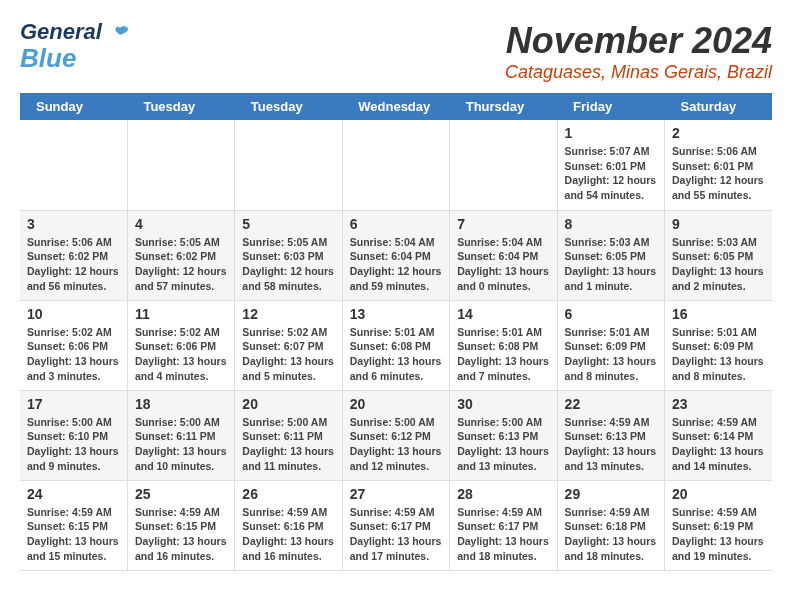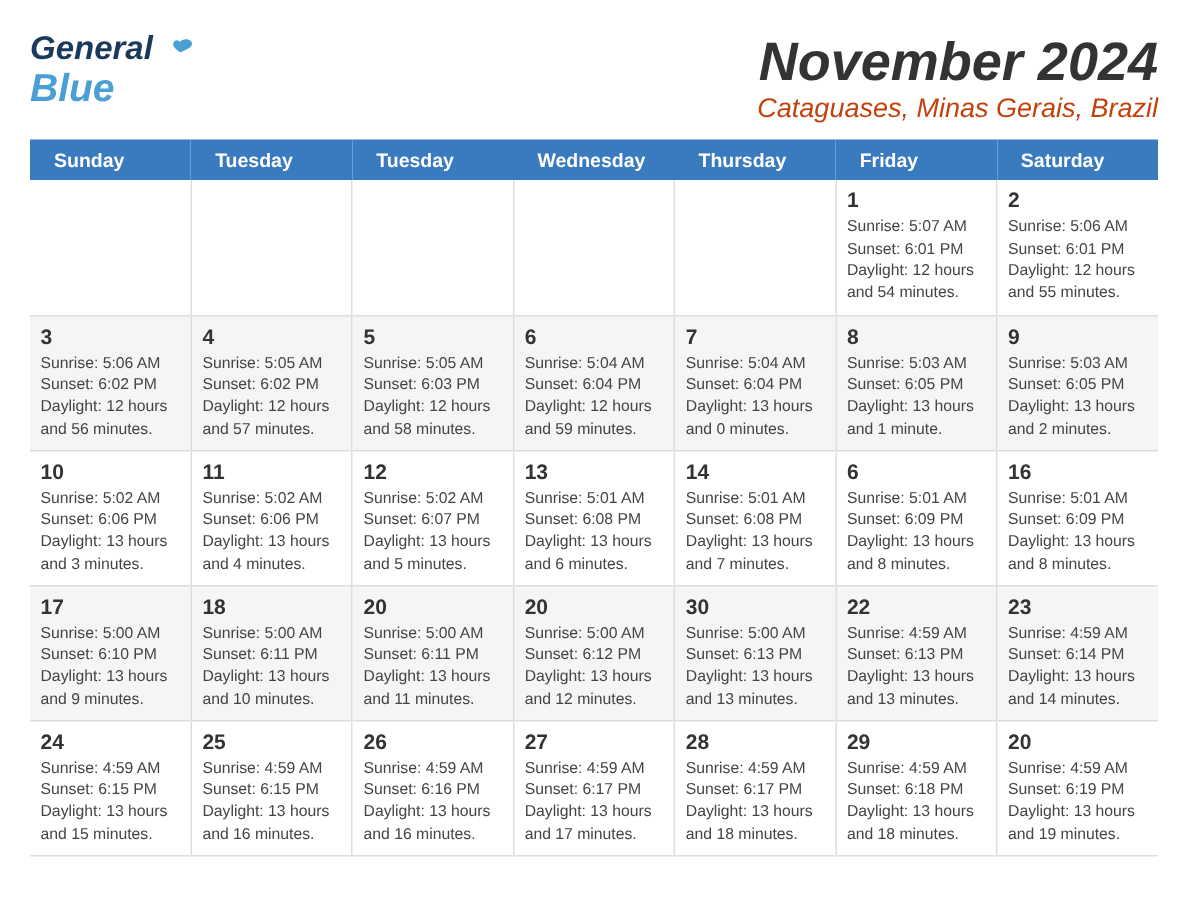--- a/index.html
+++ b/index.html
@@ -69,20 +69,21 @@
     .day-number {
       font-size: 14px;
       font-weight: bold;
       color: #333;
       margin-bottom: 3px;
     }
     .day-info {
       font-size: 10.5px;
       color: #444;
       line-height: 1.4;
+      font-weight: bold;
     }
   </style>
 </head>
 <body>
 
 <div class="header-section">
   <div class="logo">
     <div style="display:flex;align-items:center;gap:2px;">
       <div style="font-size:22px;font-weight:bold;color:#1a3a5c;line-height:1.1;">
         <span style="color:#1a3a5c;">General</span>

